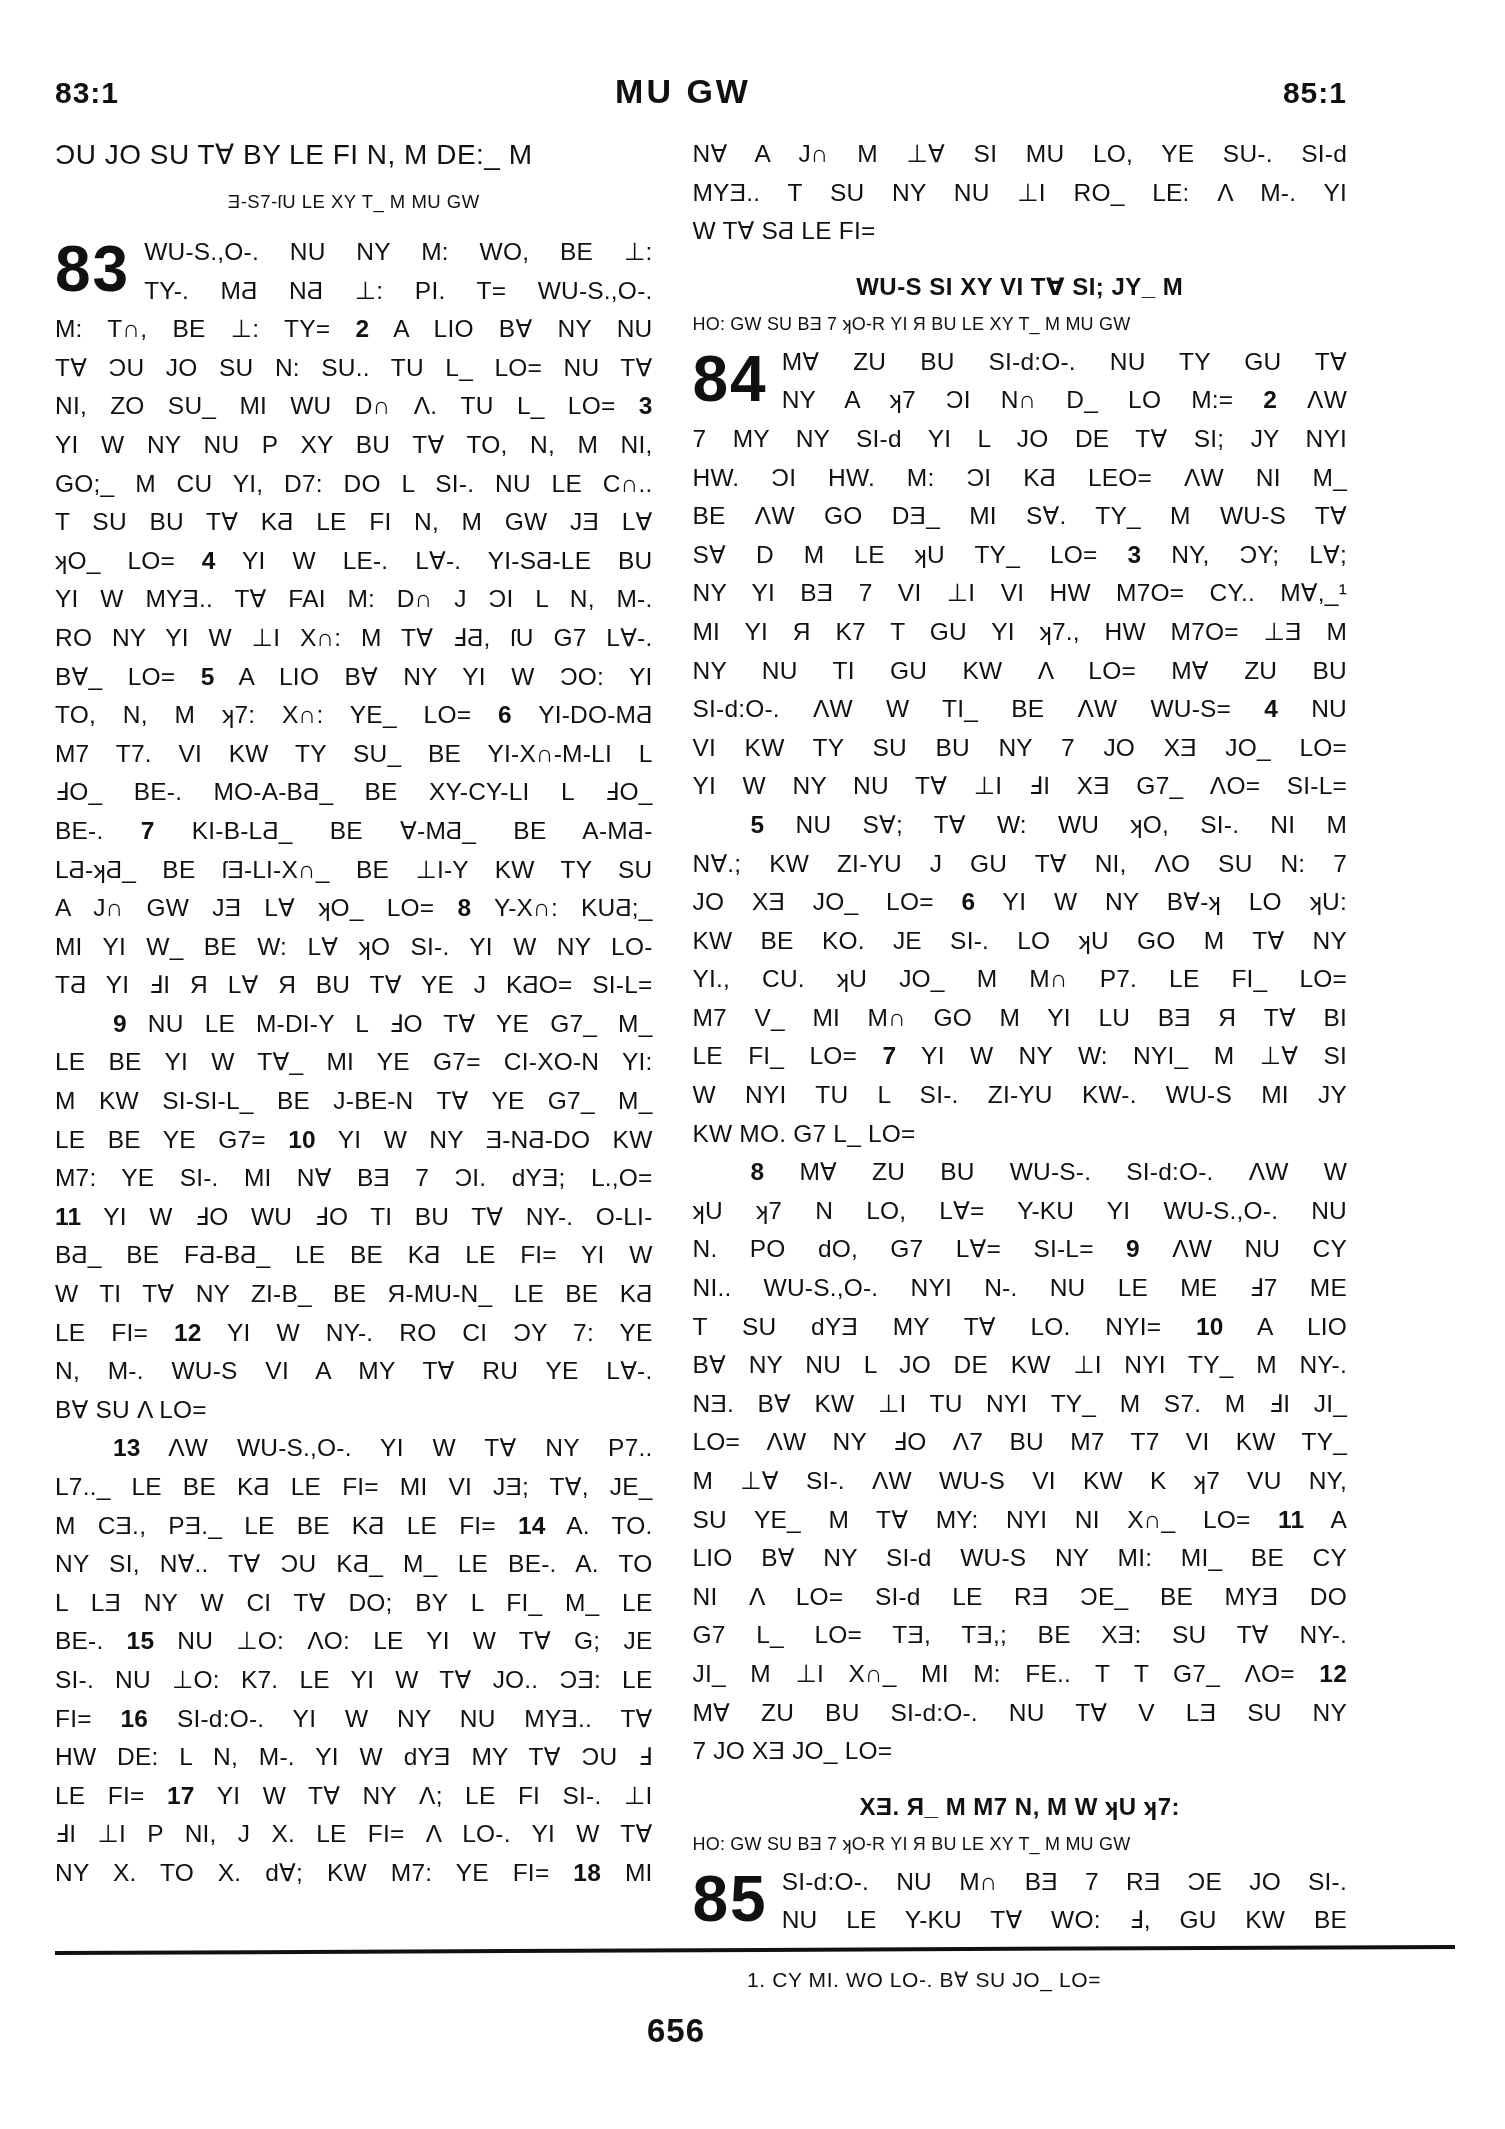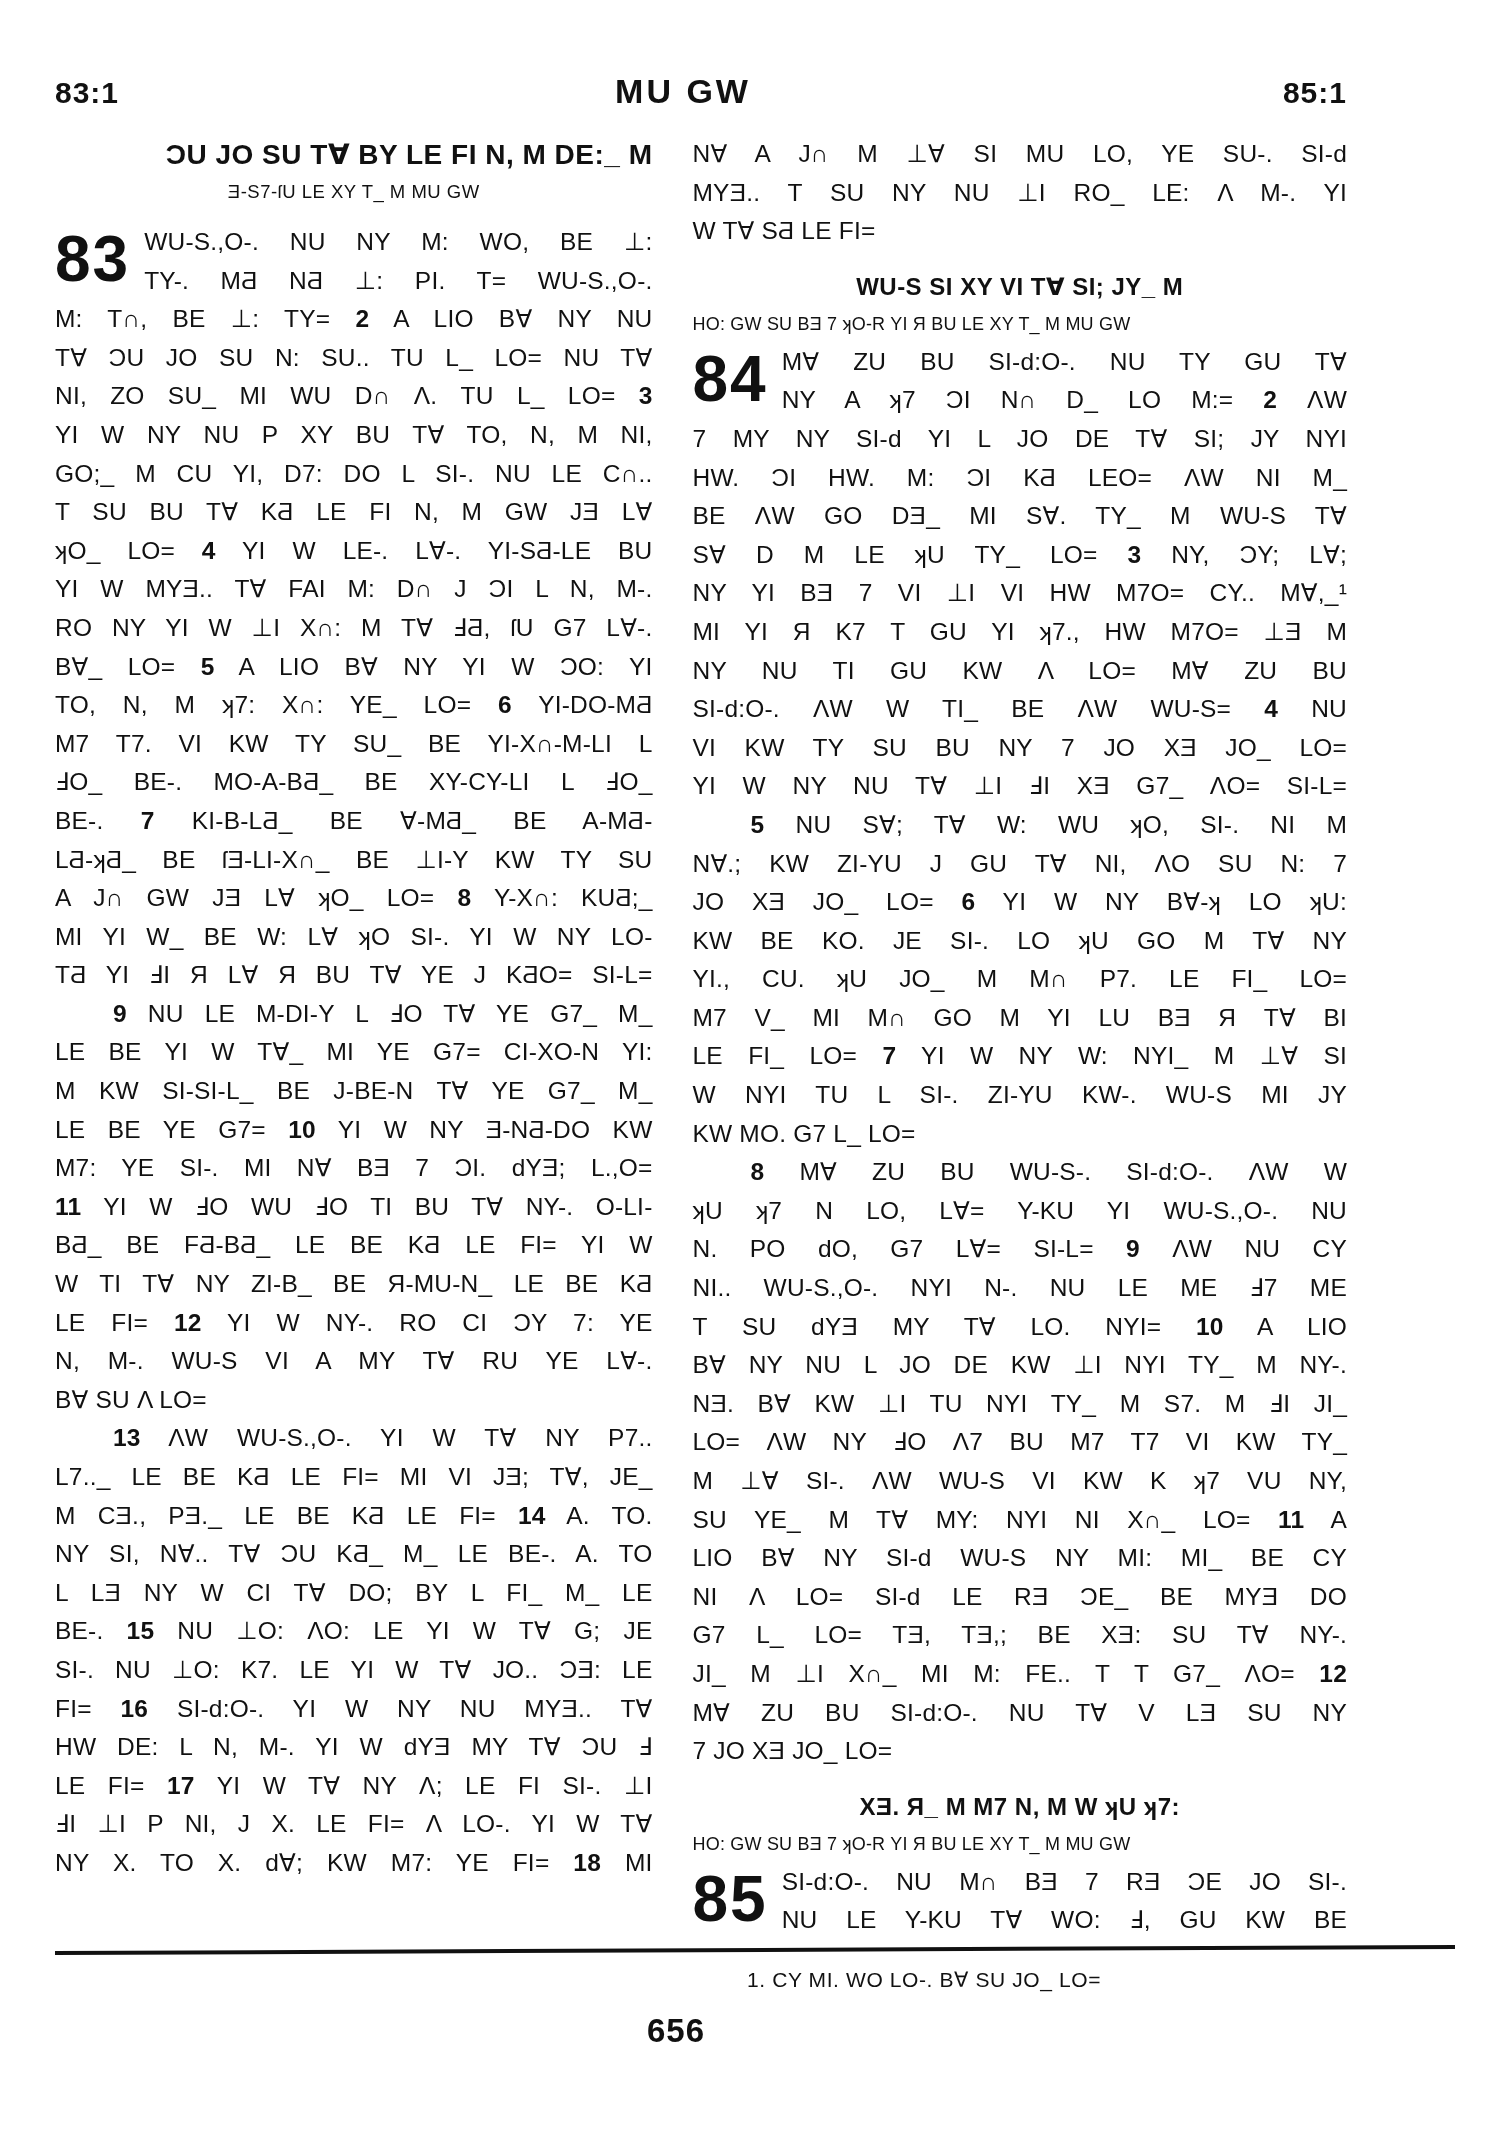--- a/index.html
+++ b/index.html
@@ -13,21 +13,21 @@
   .runhead .folio{font-size:30px;letter-spacing:1px;}
   .runhead .booktitle{font-size:34px;letter-spacing:3px;transform:translateX(-18px);}
   .cols{display:flex;gap:40px;}
   .col{font-size:24.5px;line-height:38.6px;letter-spacing:0.2px;}
   .col0{width:650px;}
   .col1{width:712px;}
   .ln{min-height:38.6px;}
   .j{text-align:justify;text-align-last:justify;}
   .i{text-align:justify;text-align-last:justify;text-indent:58px;}
   .l{text-align:left;}
-  .title{font-weight:700;font-size:28px;text-align:right;line-height:40px;margin-bottom:2px;letter-spacing:0.5px;}
+  .title{font-weight:400;font-size:28px;text-align:left;line-height:40px;margin-bottom:12px;letter-spacing:0.5px;}
   .subtitle{font-size:18.5px;text-align:center;line-height:30px;margin-bottom:16px;letter-spacing:0.5px;}
   .heading{font-weight:700;font-size:24px;text-align:center;line-height:44px;margin-top:14px;letter-spacing:0.5px;}
   .subheading{font-size:18px;text-align:left;line-height:30px;margin-bottom:4px;letter-spacing:0.2px;white-space:nowrap;}
   .dropcap{float:left;font-weight:700;font-size:64px;line-height:72px;height:74px;padding-right:14px;letter-spacing:2px;}
   b{font-weight:700;}
   .rule{height:4px;background:#111;width:1400px;margin-top:8px;transform:rotate(-0.25deg);}
   .footline{margin-top:16px;padding-left:692px;font-size:21px;letter-spacing:0.6px;}
   .pageno{margin-top:20px;text-align:center;font-weight:700;font-size:33px;transform:translateX(-25px);letter-spacing:1px;}
 </style>
 </head>

